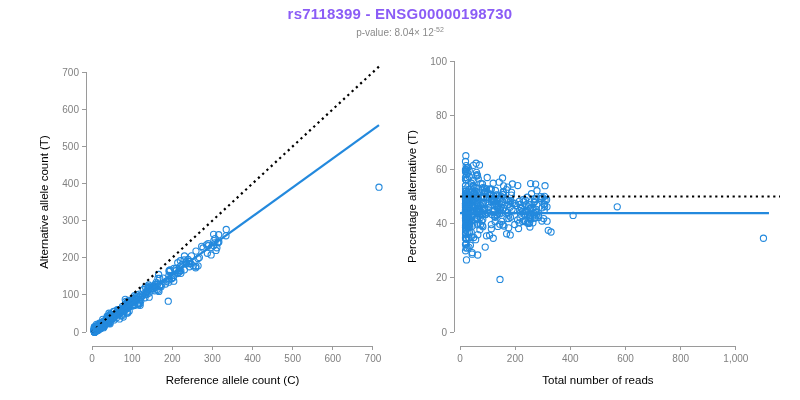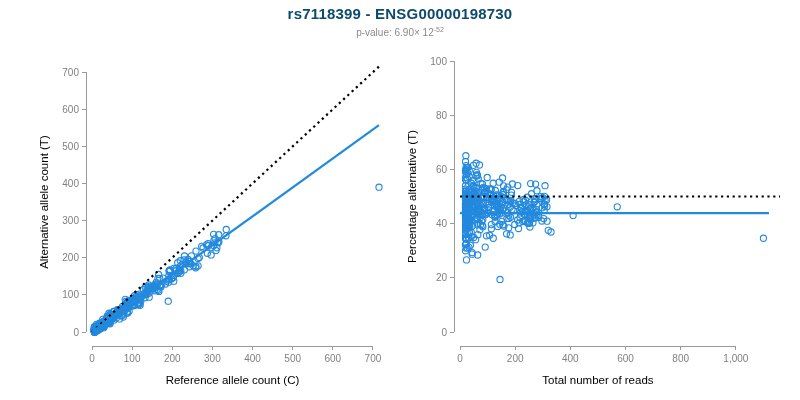--- a/index.html
+++ b/index.html
@@ -22,21 +22,21 @@
   }
   .title {
     position: absolute;
     top: 5px;
     left: 0;
     width: 800px;
     text-align: center;
     font-size: 15px;
     font-weight: bold;
     letter-spacing: 0.2px;
-    color: #0c4a6e;
+    color: #8b5cf6;
   }
   .subtitle {
     position: absolute;
     top: 27px;
     left: 0;
     width: 800px;
     text-align: center;
     font-size: 10px;
     color: #8a8a8a;
     font-weight: normal;
@@ -94,21 +94,21 @@
     stroke-linecap: butt;
   }
 </style>
 </head>
 <body>
 
 <div id="root">
 
   <div class="title">rs7118399 - ENSG00000198730</div>
 
-  <div class="subtitle"><span>p-value: 6.90</span><span>× 12</span><sup>-52</sup></div>
+  <div class="subtitle"><span>p-value: 8.04</span><span>× 12</span><sup>-52</sup></div>
 
   <div class="panel" id="panel-left">
     <svg id="svg-left" width="400" height="360">
         <g>
           <circle cx="180.37" cy="220.69" r="3.1" class="pt"></circle>
           <circle cx="144.99" cy="257.79" r="3.1" class="pt"></circle>
           <circle cx="115.02" cy="274.87" r="3.1" class="pt"></circle>
           <circle cx="114.45" cy="274.81" r="3.1" class="pt"></circle>
           <circle cx="98.31" cy="288.30" r="3.1" class="pt"></circle>
           <circle cx="116.64" cy="275.14" r="3.1" class="pt"></circle>

